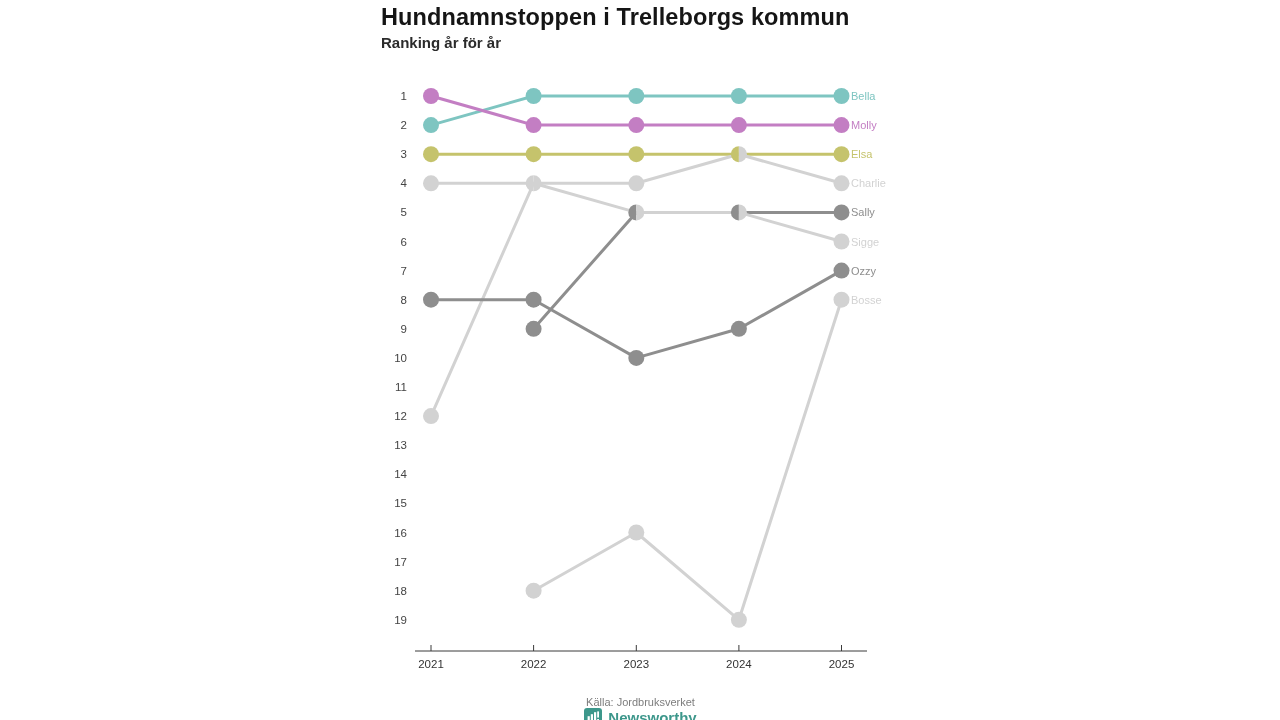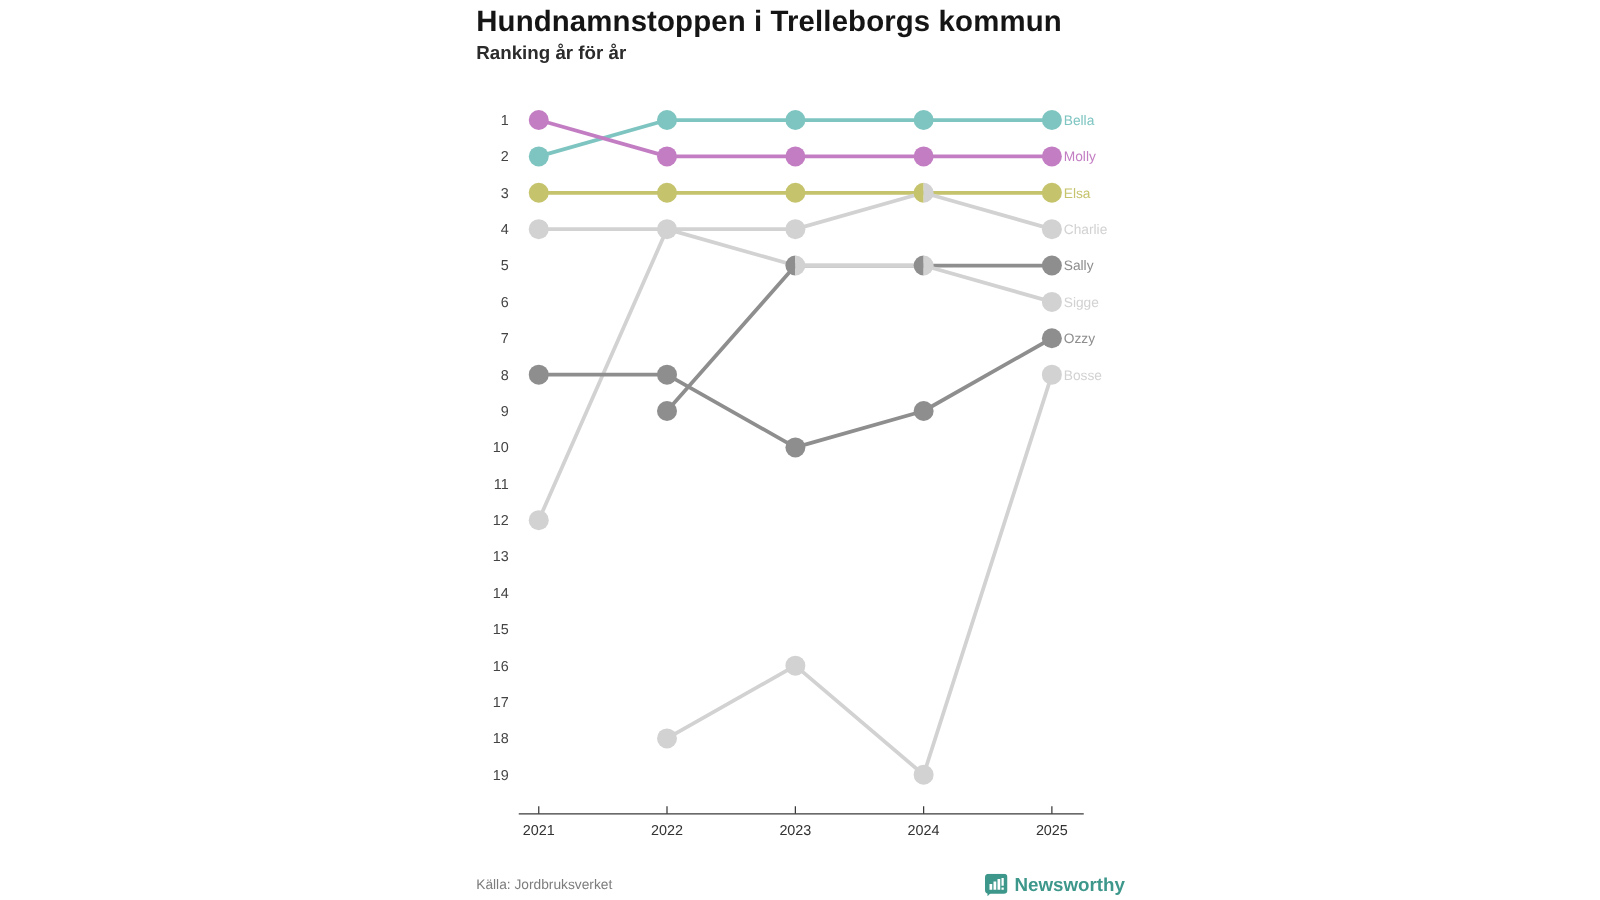--- a/index.html
+++ b/index.html
@@ -12,21 +12,21 @@
     font-size: 23.5px; font-weight: 700; color: #151515; letter-spacing: 0.1px;
     white-space: nowrap;
   }
   .subtitle {
     position: absolute; left: 1px; top: 34px;
     font-size: 15px; font-weight: 700; color: #2b2b2b; white-space: nowrap;
   }
   .chart-svg { position: absolute; left: 0; top: 80px; width: 520px; height: 595px; }
   .footer {
     position: absolute; left: 1px; right: 0; top: 696px; height: 24px;
-    display: flex; align-items: center; justify-content: space-between;
+    display: flex; align-items: center; justify-content: space-between; flex-direction: column;
   }
   .source { font-size: 11px; color: #7d7d7d; }
   .brand { display: flex; align-items: center; gap: 6px; text-decoration: none; cursor: pointer; }
   .brand-text { font-size: 15px; font-weight: 600; }
   svg text { font-family: "Liberation Sans", "DejaVu Sans", sans-serif; }
 </style>
 </head>
 <body>
 
 <div class="page">

